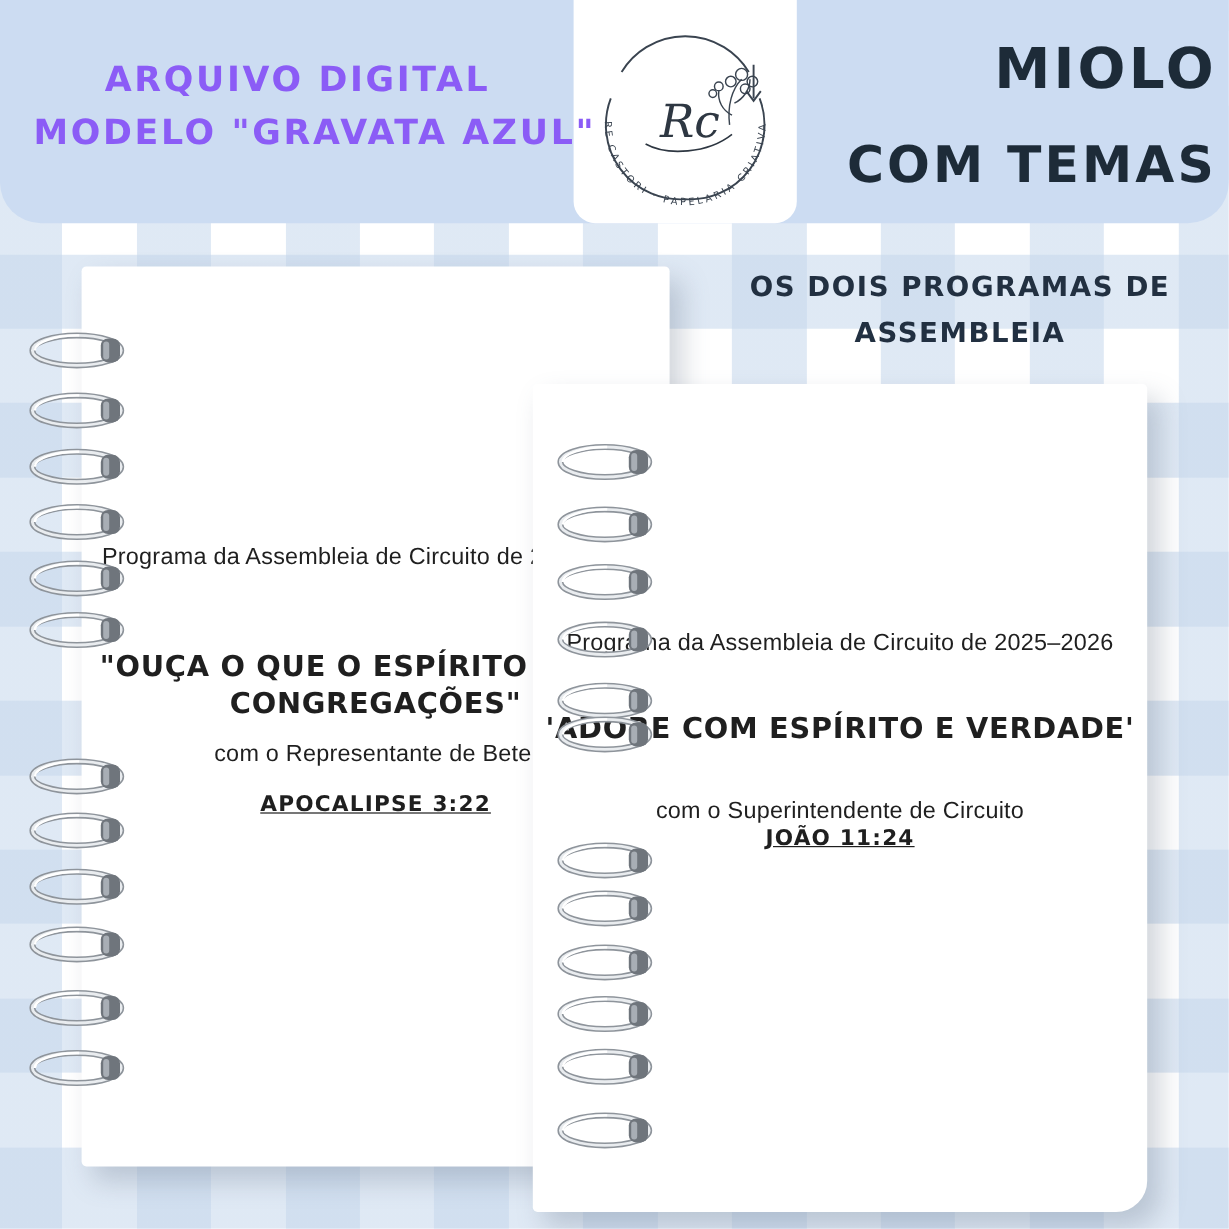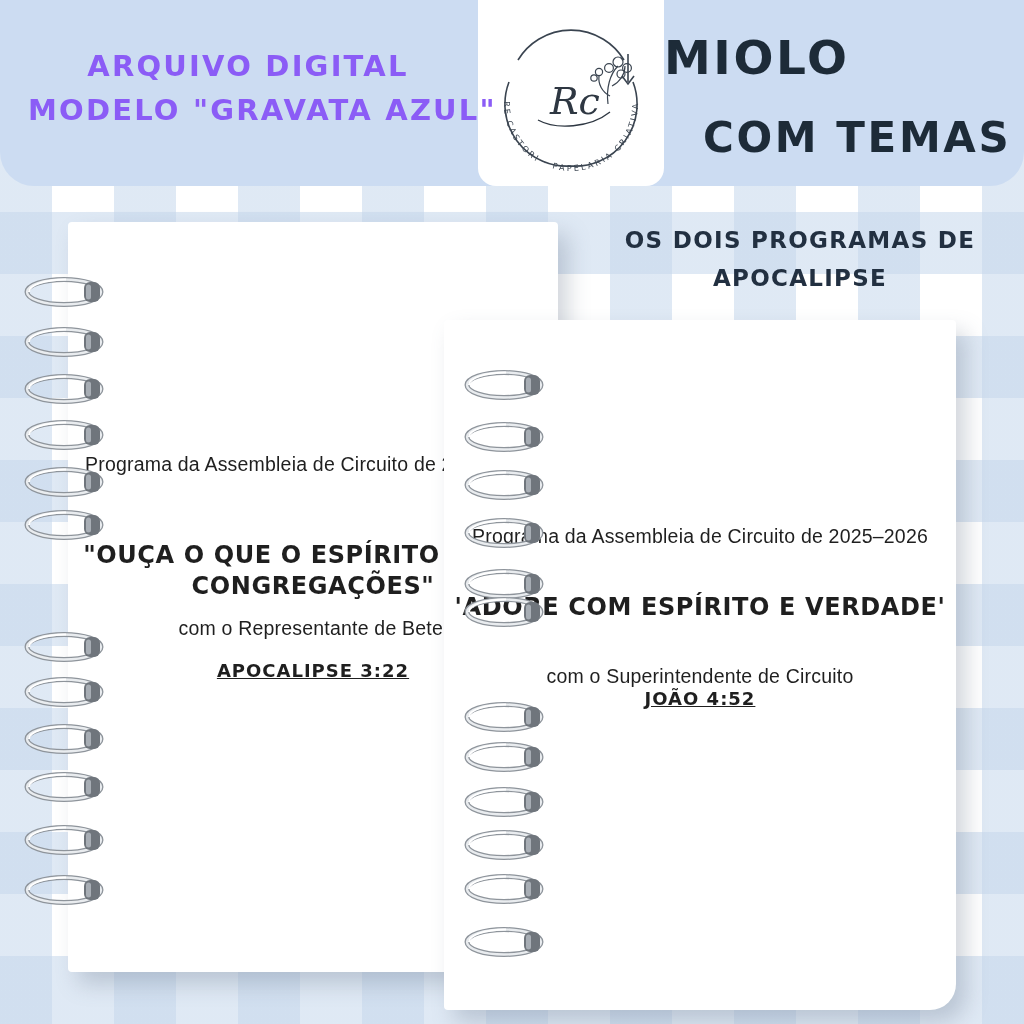--- a/index.html
+++ b/index.html
@@ -70,21 +70,21 @@
     letter-spacing: 2.2px;
     line-height: 1.52;
   }
   .banner-left div { white-space: nowrap; }
 
   .banner-right {
     position: absolute;
     left: 664px;
     top: 22px;
     width: 350px;
-    text-align: left;
+    text-align: right;
     color: #1d2b38;
     font-family: "DejaVu Sans", sans-serif;
     font-weight: bold;
     letter-spacing: 2.6px;
     line-height: 1.55;
   }
   .banner-right .big1 { font-size: 47px; }
   .banner-right .big2 { font-size: 42px; margin-top: 10px; padding-left: 39px; }
 
   
@@ -230,21 +230,21 @@
         <circle cx="121" cy="64" r="3.6"></circle>
         <circle cx="116" cy="70" r="3.2"></circle>
       </g>
 
       <text font-family="DejaVu Sans, sans-serif" font-size="8.2" letter-spacing="2.4" fill="#3a4450">
         <textPath href="#arcBottom" startOffset="50%" text-anchor="middle">RE CASTORI · PAPELARIA CRIATIVA</textPath>
       </text>
     </svg>
   </div>
 
-  <div class="headline">OS DOIS PROGRAMAS DE APOCALIPSE</div>
+  <div class="headline">OS DOIS PROGRAMAS DE ASSEMBLEIA</div>
 
   <div class="notebook" id="notebook-back">
     <div class="nb-text ln-reg" id="back-title">Programa da Assembleia de Circuito de 2025–2026</div>
     <div class="nb-text ln-bold" id="back-theme">"OUÇA O QUE O ESPÍRITO DIZ ÀS CONGREGAÇÕES"</div>
     <div class="nb-text ln-reg" id="back-with">com o Representante de Betel</div>
     <div class="nb-text ln-ref" id="back-ref">APOCALIPSE 3:22</div>
   </div>
 
   <div class="rings" id="rings-back">
       <div class="ring" style="left: 22px; top: 275px;">
@@ -354,21 +354,21 @@
           <rect x="62" y="7" width="16" height="20" rx="6" fill="#6f757c"></rect>
           <rect x="64" y="9.5" width="5" height="15" rx="2.5" fill="#a8aeb5"></rect>
         </svg>
       </div>
     </div>
 
   <div class="notebook" id="notebook-front">
     <div class="nb-text ln-reg" id="front-title">Programa da Assembleia de Circuito de 2025–2026</div>
     <div class="nb-text ln-bold" id="front-theme">'ADORE COM ESPÍRITO E VERDADE'</div>
     <div class="nb-text ln-reg" id="front-with">com o Superintendente de Circuito</div>
-    <div class="nb-text ln-ref" id="front-ref">JOÃO 4:52</div>
+    <div class="nb-text ln-ref" id="front-ref">JOÃO 11:24</div>
   </div>
 
   <div class="rings" id="rings-front">
       <div class="ring" style="left: 462px; top: 368px;">
         <svg width="84" height="34" viewBox="0 0 84 34">
           <ellipse cx="42" cy="17" rx="37" ry="12.5" fill="none" stroke="#8e949b" stroke-width="5"></ellipse>
           <ellipse cx="42" cy="17" rx="37" ry="12.5" fill="none" stroke="#e9ecef" stroke-width="2.4"></ellipse>
           <path d="M 7,17 A 37,12.5 0 0 1 44,4.5" fill="none" stroke="#ffffff" stroke-width="2"></path>
           <rect x="62" y="7" width="16" height="20" rx="6" fill="#6f757c"></rect>
           <rect x="64" y="9.5" width="5" height="15" rx="2.5" fill="#a8aeb5"></rect>

